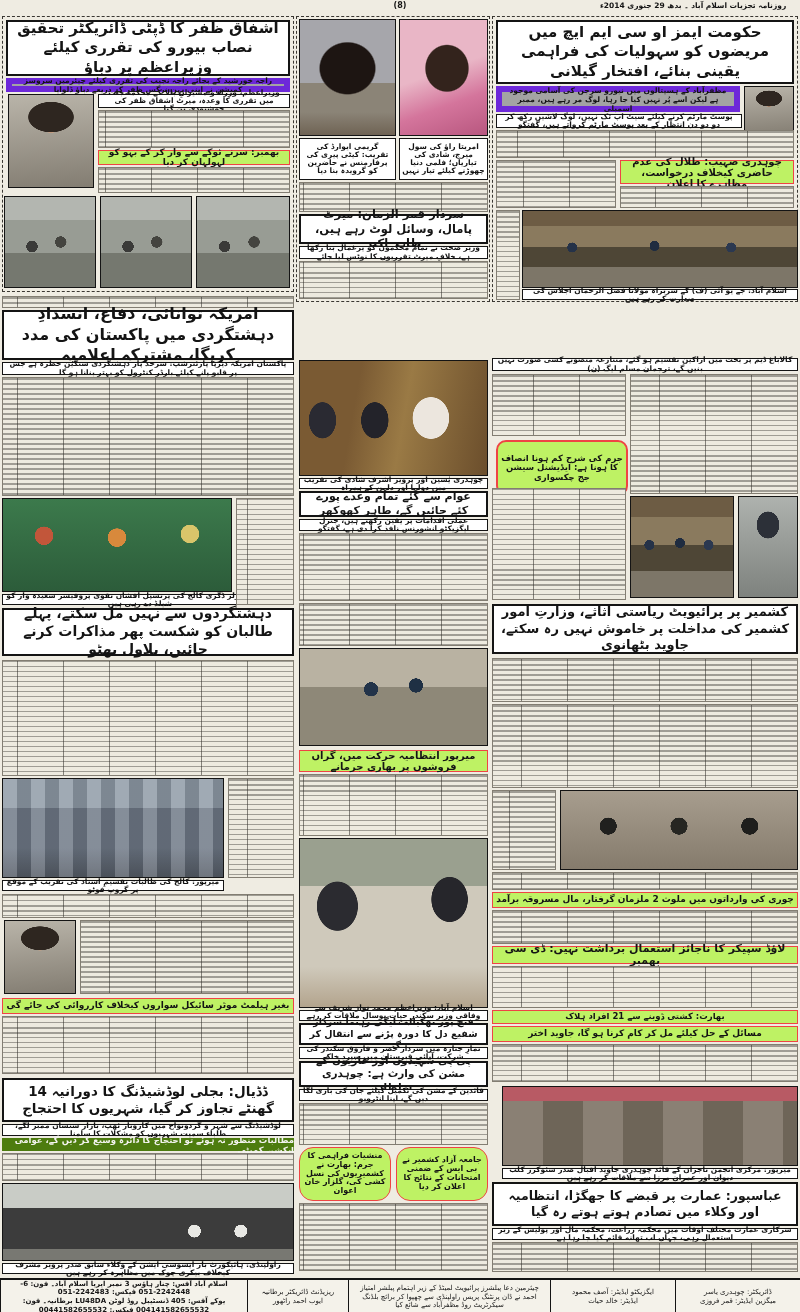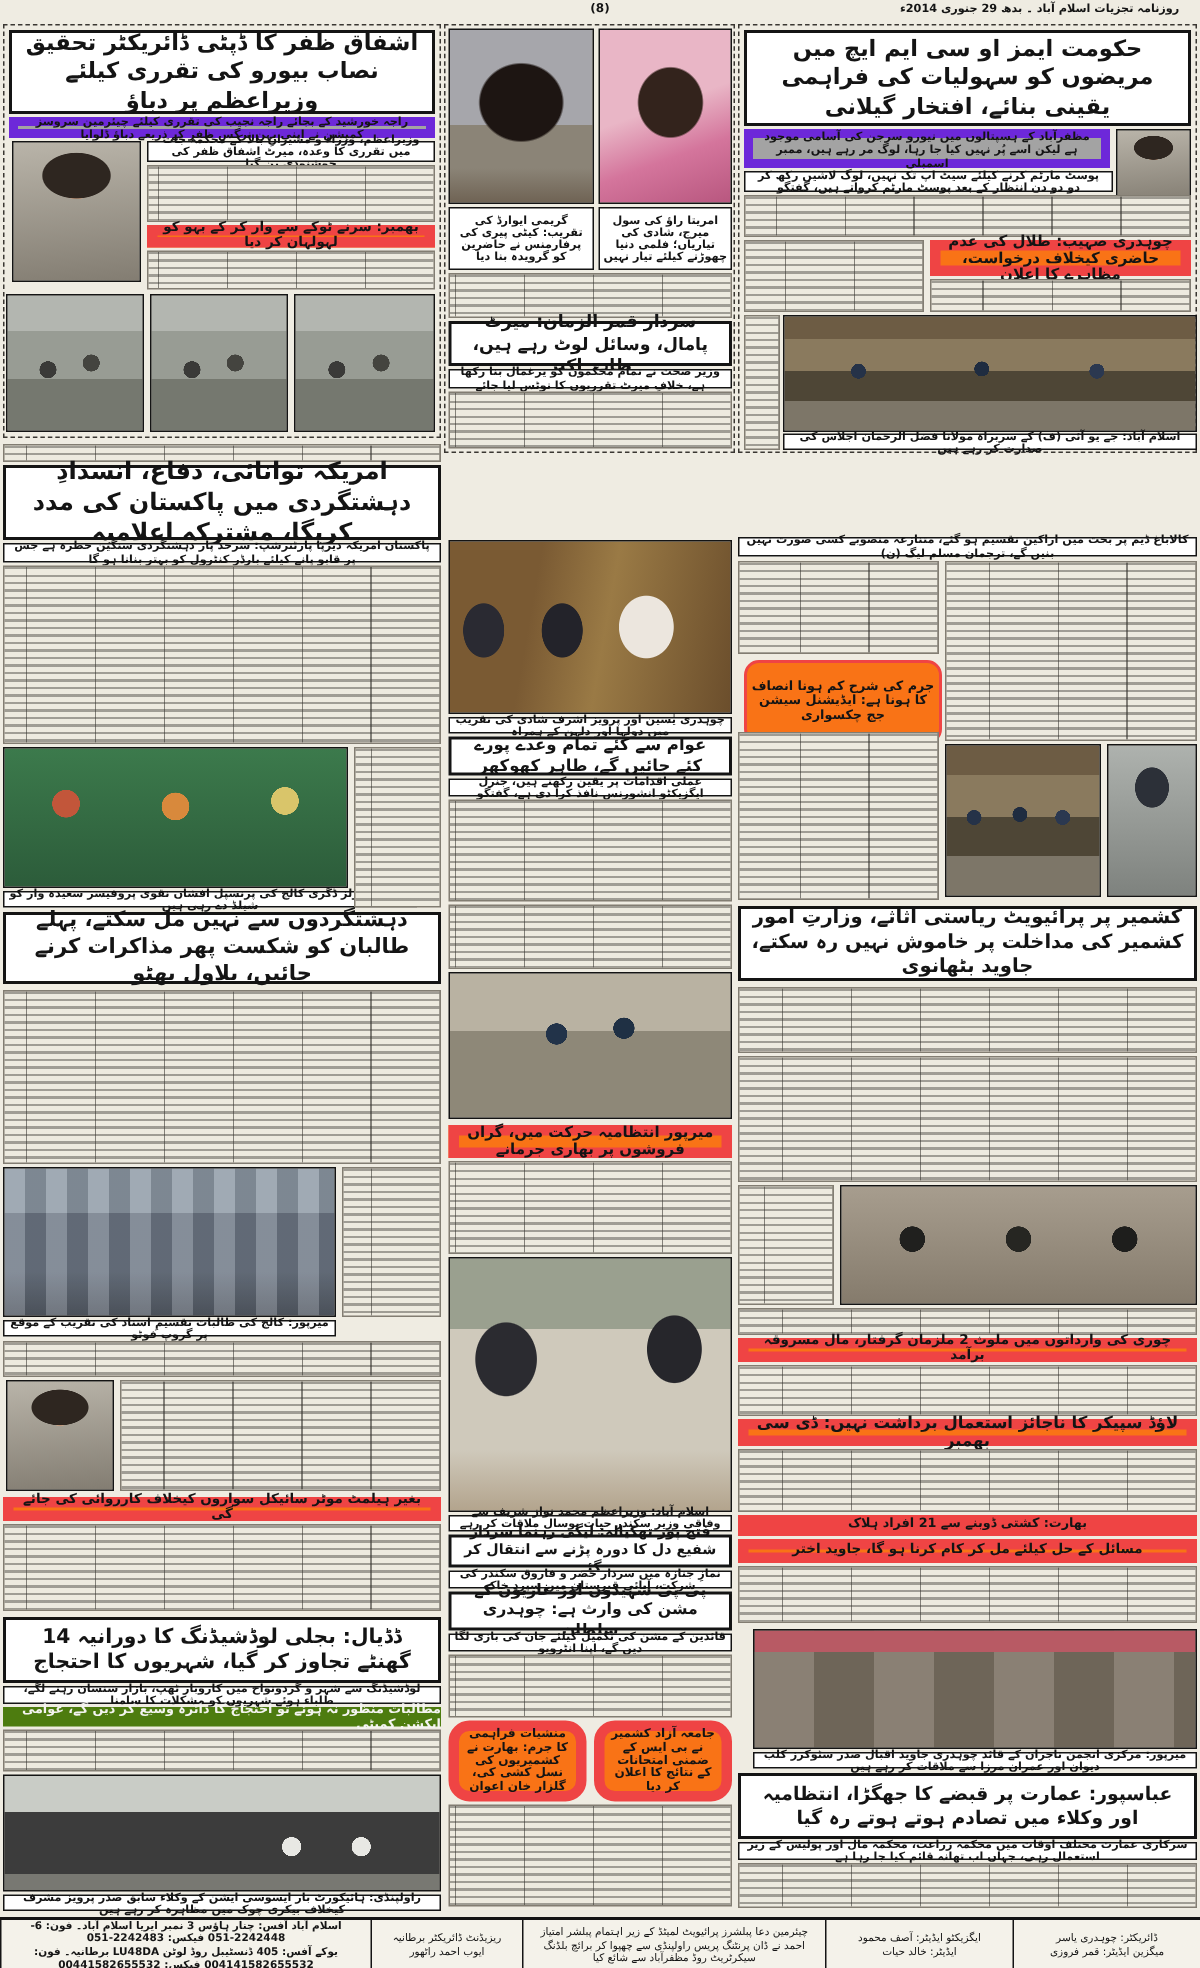--- a/index.html
+++ b/index.html
@@ -12,21 +12,21 @@
         repeating-linear-gradient(to bottom,rgba(52,50,45,.42) 0 1.5px,transparent 1.5px 5px),
         repeating-linear-gradient(to left,transparent 0 45px,rgba(45,43,38,.55) 45px 46px);}
   .hl{background:#fff;border:2px solid #141414;font-weight:700;display:flex;align-items:center;
       justify-content:center;text-align:center;line-height:1.28;padding:1px 5px;}
   .sb{background:#fff;border:1px solid #141414;font-size:8.5px;font-weight:700;display:flex;
       align-items:center;justify-content:center;text-align:center;line-height:1.1;padding:0 3px;}
   .deck{background:#a3a3a3;border:6px solid #6d28d9;font-size:7.5px;font-weight:700;display:flex;
       align-items:center;justify-content:center;text-align:center;line-height:1.2;padding:0 3px;}
   .cap{background:#fff;border:1px solid #141414;font-size:7.5px;font-weight:700;display:flex;
       align-items:center;justify-content:center;text-align:center;line-height:1.05;padding:0 2px;}
-  .brief{background:#f97316;border:7px solid #ef4444;font-weight:700;display:flex;align-items:center;
+  .brief{background:#bef264;border:1px solid #ef4444;font-weight:700;display:flex;align-items:center;
       justify-content:center;text-align:center;line-height:1.1;padding:0 3px;}
   .rev{background:#4d7c0f;color:#f4f4f0;font-size:8.5px;font-weight:700;display:flex;
       align-items:center;justify-content:center;text-align:right;}
   .photo{border:1px solid #141414;}
   .hdr{font-size:8px;font-weight:700;}
   .p-portrait{background:radial-gradient(ellipse 46% 28% at 50% 24%,#2e2620 0 58%,transparent 60%),
       radial-gradient(ellipse 26% 18% at 50% 30%,#caa184 0 60%,transparent 62%),
       linear-gradient(175deg,#b9b4a9,#837d72);}
   .p-katy{background:radial-gradient(ellipse 52% 40% at 50% 42%,#1d1512 0 55%,transparent 58%),
       radial-gradient(ellipse 20% 14% at 50% 32%,#d8ab92 0 60%,transparent 62%),
@@ -177,21 +177,21 @@
   <div class="abs tx" style="left:492px;top:872px;width:306px;height:18px;"></div>
   <div class="abs brief" style="left:492px;top:892px;width:306px;height:16px;font-size:9px;">چوری کی وارداتوں میں ملوث 2 ملزمان گرفتار، مال مسروقہ برآمد</div>
   <div class="abs tx" style="left:492px;top:910px;width:306px;height:34px;"></div>
   <div class="abs brief" style="left:492px;top:946px;width:306px;height:18px;font-size:11px;">لاؤڈ سپیکر کا ناجائز استعمال برداشت نہیں: ڈی سی بھمبر</div>
   <div class="abs tx" style="left:492px;top:966px;width:306px;height:42px;"></div>
   <div class="abs brief" style="left:492px;top:1010px;width:306px;height:14px;font-size:8.5px;">بھارت: کشتی ڈوبنے سے 21 افراد ہلاک</div>
   <div class="abs brief" style="left:492px;top:1026px;width:306px;height:16px;font-size:9px;">مسائل کے حل کیلئے مل کر کام کرنا ہو گا، جاوید اختر</div>
   <div class="abs tx" style="left:492px;top:1044px;width:306px;height:38px;"></div>
 
   <div class="abs hl" style="left:2px;top:1078px;width:292px;height:44px;font-size:13.5px;">ڈڈیال: بجلی لوڈشیڈنگ کا دورانیہ 14 گھنٹے تجاوز کر گیا، شہریوں کا احتجاج</div>
-  <div class="abs sb" style="left:2px;top:1124px;width:292px;height:12px;font-size:7.5px;">لوڈشیڈنگ سے شہر و گردونواح میں کاروبار ٹھپ، بازار سنسان رہنے لگے، طلباء ہوئے شہریوں کو مشکلات کا سامنا</div>
+  <div class="abs sb" style="left:2px;top:1124px;width:292px;height:12px;font-size:7.5px;">لوڈشیڈنگ سے شہر و گردونواح میں کاروبار ٹھپ، بازار سنسان ممبر لگے، طلباء سمیت شہریوں کو مشکلات کا سامنا</div>
   <div class="abs rev" style="left:2px;top:1138px;width:292px;height:13px;">مطالبات منظور نہ ہوئے تو احتجاج کا دائرہ وسیع کر دیں گے، عوامی ایکشن کمیٹی</div>
   <div class="abs tx" style="left:2px;top:1153px;width:292px;height:28px;"></div>
   <div class="abs photo p-lawyers" style="left:2px;top:1183px;width:292px;height:78px;"></div>
   <div class="abs cap" style="left:2px;top:1263px;width:292px;height:11px;">راولپنڈی: ہائیکورٹ بار ایسوسی ایشن کے وکلاء سابق صدر پرویز مشرف کیخلاف بیکری چوک میں مظاہرہ کر رہے ہیں</div>
 
   <div class="abs photo p-traders" style="left:502px;top:1086px;width:296px;height:80px;"></div>
   <div class="abs cap" style="left:502px;top:1168px;width:296px;height:11px;">میرپور: مرکزی انجمن تاجران کے قائد چوہدری جاوید اقبال صدر سٹوکرز کلب دیوان اور عمران مرزا سے ملاقات کر رہے ہیں</div>
   <div class="abs hl" style="left:492px;top:1182px;width:306px;height:44px;font-size:12.5px;">عباسپور: عمارت پر قبضے کا جھگڑا، انتظامیہ اور وکلاء میں تصادم ہوتے ہوتے رہ گیا</div>
   <div class="abs sb" style="left:492px;top:1228px;width:306px;height:12px;font-size:7.5px;">سرکاری عمارت مختلف اوقات میں محکمہ زراعت، محکمہ مال اور پولیس کے زیر استعمال رہی، جہاں اب تھانہ قائم کیا جا رہا ہے</div>
   <div class="abs tx" style="left:492px;top:1242px;width:306px;height:30px;"></div>

